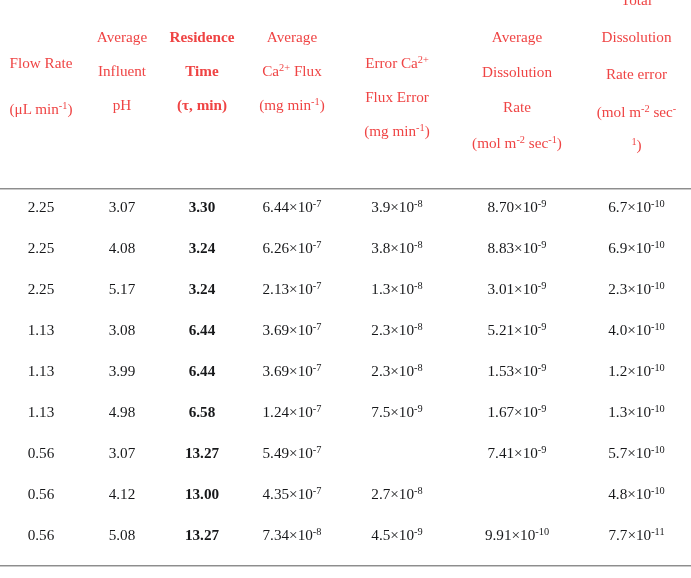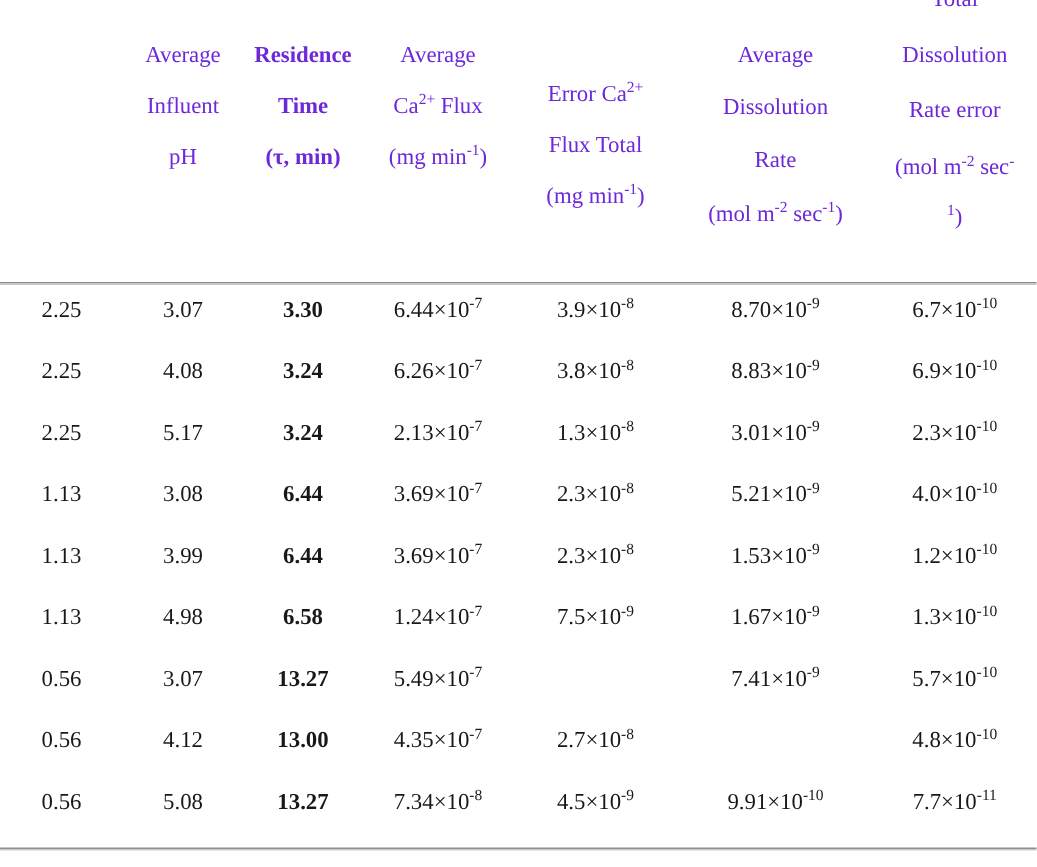--- a/index.html
+++ b/index.html
@@ -29,21 +29,21 @@
     top: 0;
     width: 691px;
     height: 189px;
   }
 
   .hcol {
     position: absolute;
     text-align: center;
     font-size: 15.2px;
     line-height: 1.0;
-    color: #6d28d9;
+    color: #ef4444;
   }
   .hline {
     display: block;
     white-space: nowrap;
   }
   
   .hline + .hline { margin-top: 19px; }
 
   
   .hcol.high { top: 29px; }
@@ -108,20 +108,24 @@
   .col6 { left: 452px; width: 130px; }
   .col7 { left: 582px; width: 109px; }
 </style>
 </head>
 <body>
 
 <div id="table-root">
 
   <div class="header-band">
 
+    <div class="hcol c1 col1 low">
+      <span class="hline">Flow Rate</span>
+      <span class="hline"><span>(μL min</span><sup>-1</sup><span>)</span></span>
+    </div>
 
     <div class="hcol col2 high">
       <span class="hline">Average</span>
       <span class="hline">Influent</span>
       <span class="hline">pH</span>
     </div>
 
     <div class="hcol col3 high">
       <span class="hline">Residence</span>
       <span class="hline">Time</span>
@@ -129,21 +133,21 @@
     </div>
 
     <div class="hcol col4 high">
       <span class="hline">Average</span>
       <span class="hline"><span>Ca</span><sup>2+</sup><span> Flux</span></span>
       <span class="hline"><span>(mg min</span><sup>-1</sup><span>)</span></span>
     </div>
 
     <div class="hcol col5 low">
       <span class="hline"><span>Error Ca</span><sup>2+</sup></span>
-      <span class="hline">Flux Total</span>
+      <span class="hline">Flux Error</span>
       <span class="hline"><span>(mg min</span><sup>-1</sup><span>)</span></span>
     </div>
 
     <div class="hcol c6 col6 high">
       <span class="hline">Average</span>
       <span class="hline">Dissolution</span>
       <span class="hline">Rate</span>
       <span class="hline"><span>(mol m</span><sup>-2</sup><span> sec</span><sup>-1</sup><span>)</span></span>
     </div>
 

